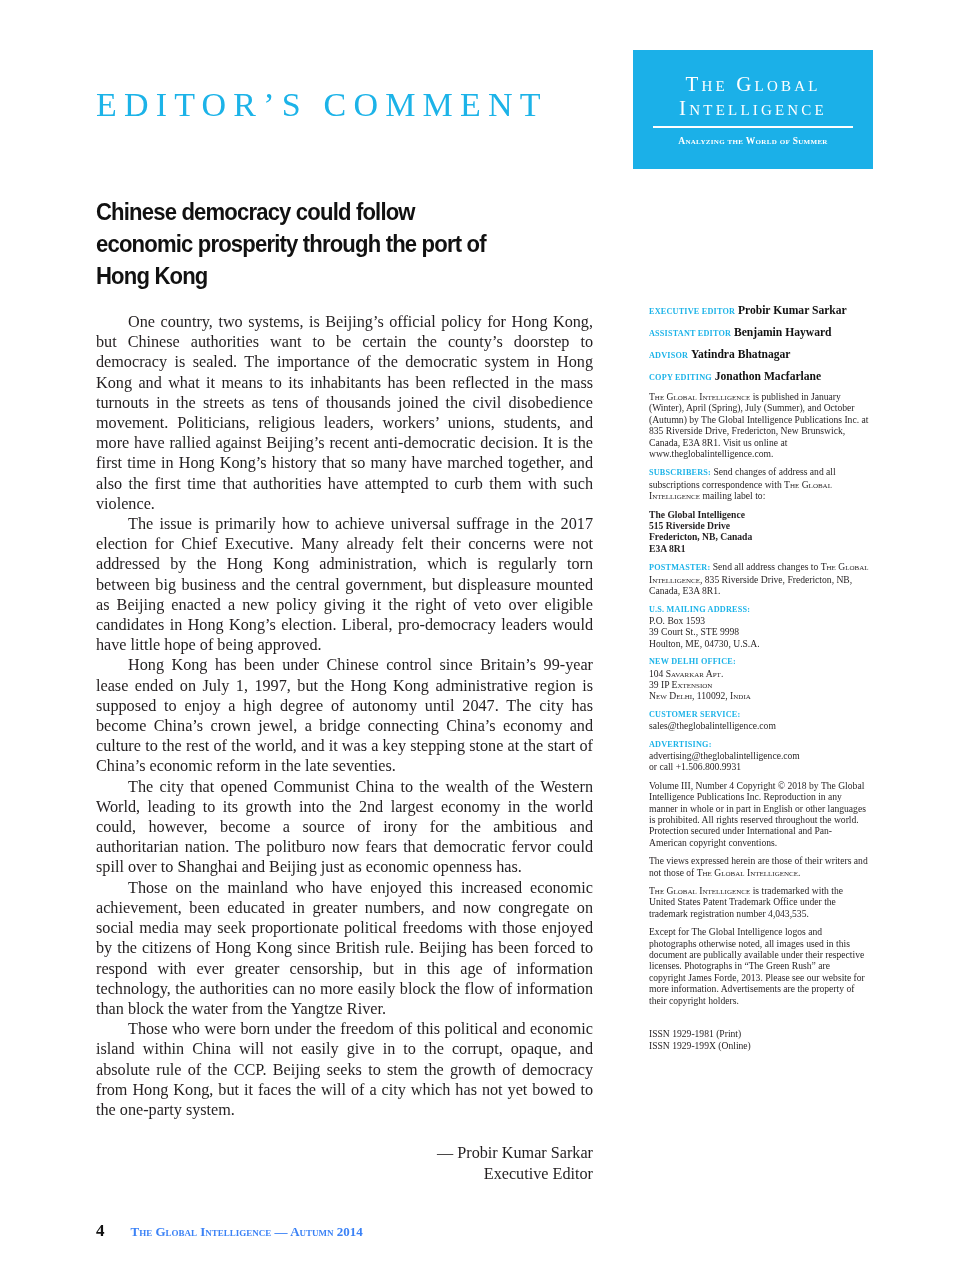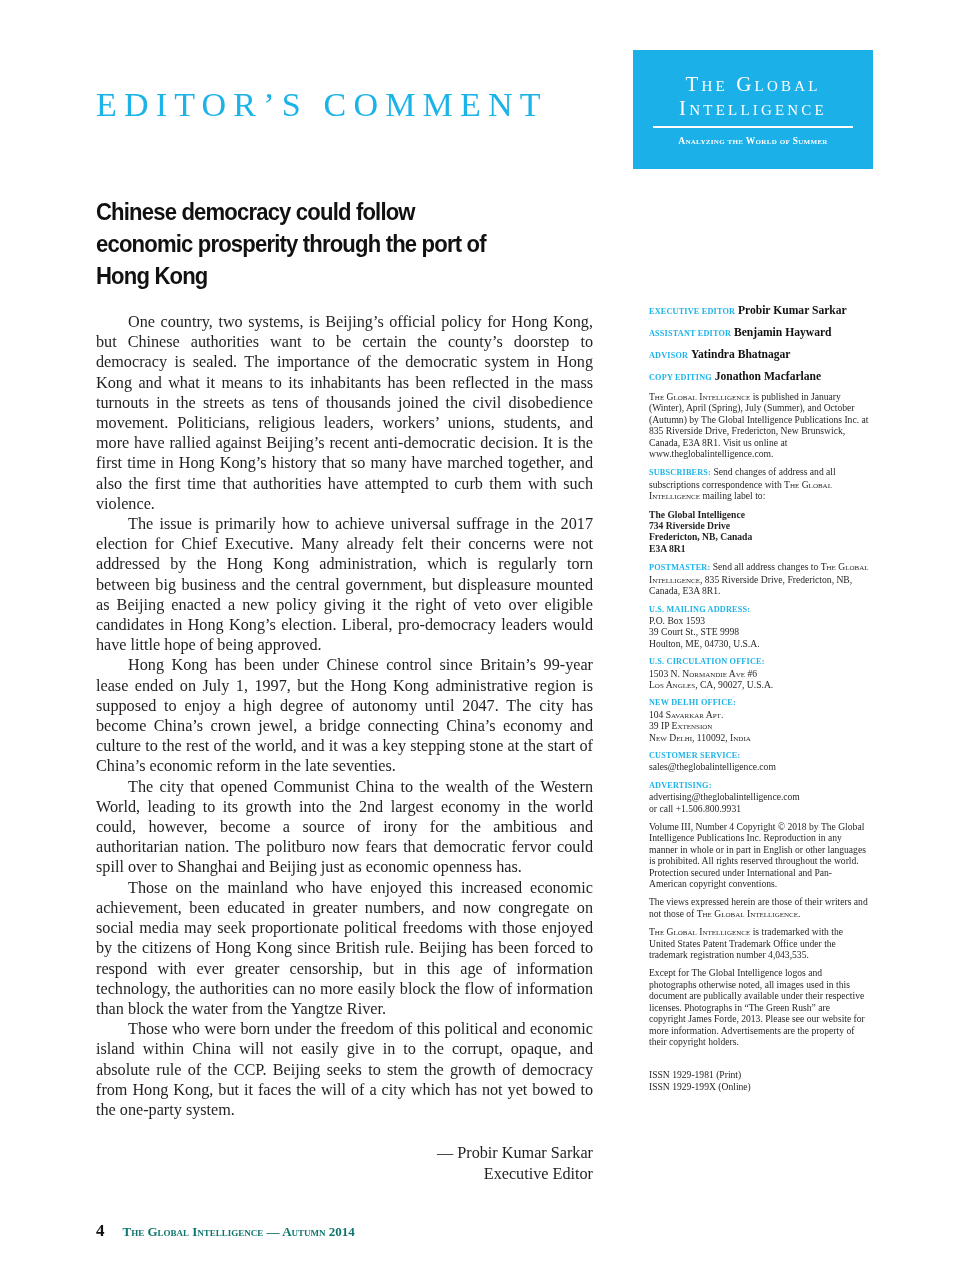--- a/index.html
+++ b/index.html
@@ -40,21 +40,21 @@
 
   .signature {
     position: absolute; right: 367px; top: 1143px; text-align: right;
     font-size: 16.2px; line-height: 21px;
   }
 
   .footer {
     position: absolute; left: 96px; top: 1221px; white-space: nowrap;
   }
   .footer .page-num { font-size: 17px; font-weight: bold; color: #111; margin-right: 14px; }
-  .footer .pub { font-size: 13px; font-weight: bold; font-variant: small-caps; color: #0f766e; }
+  .footer .pub { font-size: 13px; font-weight: bold; font-variant: small-caps; color: #3b82f6; margin-left: 8px; }
 
   .sidebar {
     position: absolute; left: 649px; top: 256px; width: 220px;
     font-size: 11.2px; line-height: 13.2px; color: #231f20; margin-top: 47px;
   }
   .sidebar .staff-row { margin-bottom: 6px; line-height: 14px; }
   .sidebar .lbl { color: #1cb3e8; font-size: 8.2px; text-transform: uppercase; font-weight: bold; letter-spacing: 0.2px; }
   .sidebar .staff-name { font-weight: bold; font-size: 11.6px; color: #111; }
   .sidebar .research { font-size: 11.6px; line-height: 14px; margin-bottom: 7px; }
   .sidebar .blk { font-size: 9.6px; line-height: 11.4px; margin-bottom: 7px; }
@@ -117,41 +117,36 @@
   <div class="blk">
     <span class="sc">The Global Intelligence</span><span> is published in January (Winter), April (Spring), July (Summer), and October (Autumn) by The Global Intelligence Publications Inc. at 835 Riverside Drive, Fredericton, New Brunswick, Canada, E3A 8R1. Visit us online at www.theglobalintelligence.com.</span>
   </div>
 
   <div class="blk">
     <span class="lbl">Subscribers:</span><span> Send changes of address and all subscriptions correspondence with </span><span class="sc">The Global Intelligence</span><span> mailing label to:</span>
   </div>
 
   <div class="addr-bold">
     <div>The Global Intelligence</div>
-    <div>734 Riverside Drive</div>
+    <div>515 Riverside Drive</div>
     <div>Fredericton, NB, Canada</div>
     <div>E3A 8R1</div>
   </div>
 
   <div class="blk">
     <span class="lbl">Postmaster:</span><span> Send all address changes to </span><span class="sc">The Global Intelligence</span><span>, 835 Riverside Drive, Fredericton, NB, Canada, E3A 8R1.</span>
   </div>
 
   <div class="blk">
     <div class="lbl">U.S. Mailing Address:</div>
     <div>P.O. Box 1593</div>
     <div>39 Court St., STE 9998</div>
     <div>Houlton, ME, 04730, U.S.A.</div>
   </div>
 
-  <div class="blk">
-    <div class="lbl">U.S. Circulation Office:</div>
-    <div class="sc">1503 N. Normandie Ave #6</div>
-    <div class="sc">Los Angles, CA, 90027, U.S.A.</div>
-  </div>
 
   <div class="blk">
     <div class="lbl">New Delhi Office:</div>
     <div class="sc">104 Savarkar Apt.</div>
     <div class="sc">39 IP Extension</div>
     <div class="sc">New Delhi, 110092, India</div>
   </div>
 
   <div class="blk">
     <div class="lbl">Customer Service:</div>

